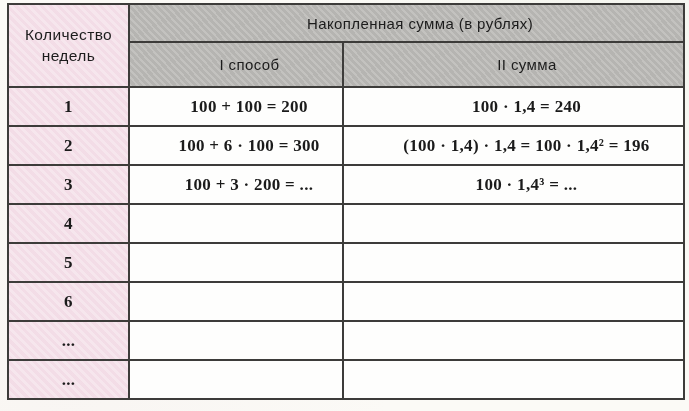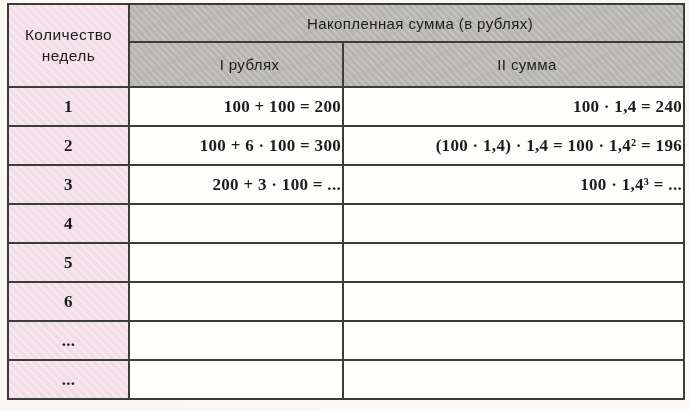--- a/index.html
+++ b/index.html
@@ -65,56 +65,56 @@
       rgba(214,160,186,0.08) 0 3px, rgba(255,255,255,0.12) 3px 6px);
     text-align: center;
   }
   .serif-math {
     font-family: "Liberation Serif", serif;
     font-weight: 700;
     font-size: 17px;
     color: #1b1b1b;
     letter-spacing: 0.3px;
   }
-  .sum-table td.formula { padding-left: 27px; text-align: right; }
+  .sum-table td.formula { padding-left: 27px; text-align: center; }
 </style>
 </head>
 <body>
 
 <div class="page">
   <table class="sum-table">
     <colgroup>
         <col class="c1">
         <col class="c2">
         <col class="c3">
       </colgroup>
     <thead>
       <tr class="head-1">
         <th class="weeks-head" rowspan="2">Количество недель</th>
         <th colspan="2">Накопленная сумма (в рублях)</th>
       </tr>
       <tr class="head-2">
-        <th>I рублях</th>
+        <th>I способ</th>
         <th>II сумма</th>
       </tr>
     </thead>
     <tbody>
       <tr>
         <td class="weeks serif-math">1</td>
         <td class="formula serif-math">100 + 100 = 200</td>
         <td class="formula serif-math">100 · 1,4 = 240</td>
       </tr>
       <tr>
         <td class="weeks serif-math">2</td>
         <td class="formula serif-math">100 + 6 · 100 = 300</td>
         <td class="formula serif-math">(100 · 1,4) · 1,4 = 100 · 1,4² = 196</td>
       </tr>
       <tr>
         <td class="weeks serif-math">3</td>
-        <td class="formula serif-math">200 + 3 · 100 = ...</td>
+        <td class="formula serif-math">100 + 3 · 200 = ...</td>
         <td class="formula serif-math">100 · 1,4³ = ...</td>
       </tr>
       <tr>
         <td class="weeks serif-math">4</td>
         <td class="formula serif-math"></td>
         <td class="formula serif-math"></td>
       </tr>
       <tr>
         <td class="weeks serif-math">5</td>
         <td class="formula serif-math"></td>

